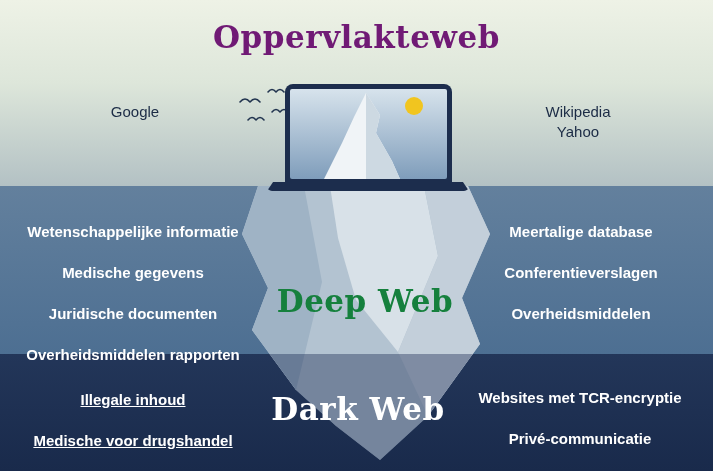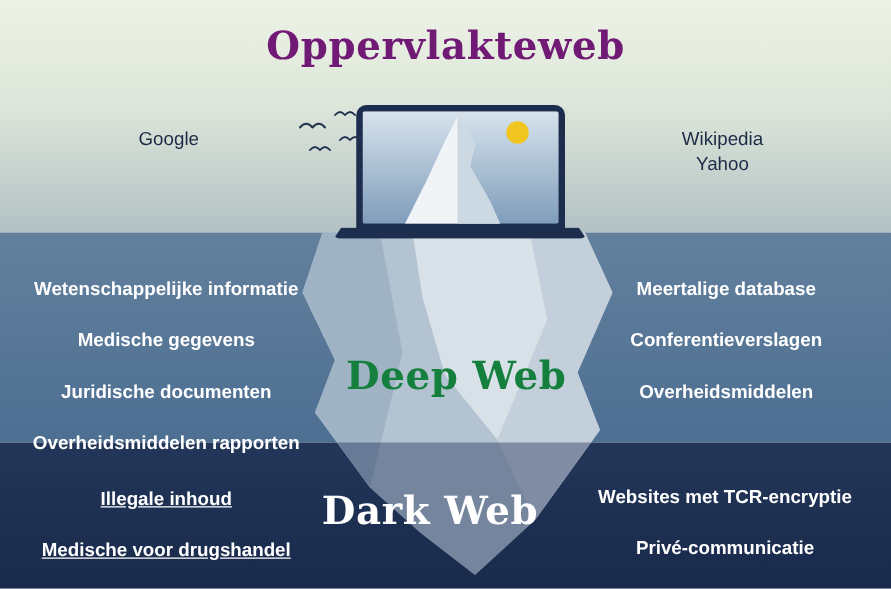--- a/index.html
+++ b/index.html
@@ -41,21 +41,21 @@
   .deep-col.right{left:458px;top:223px;width:246px;}
   .dark-col.left{left:10px;top:391px;width:246px;text-decoration:underline;}
   .dark-col.right{left:452px;top:389px;width:256px;}
 
   .zone-title{
     position:absolute;text-align:center;z-index:3;
     font-family:"DejaVu Serif","Liberation Serif",serif;font-weight:700;
     font-size:31px;letter-spacing:.5px;
   }
   .deep-title{top:251px;left:260px;width:210px;color:#15803d;margin-top:32px;}
-  .dark-title{top:391px;left:239px;width:210px;color:#ffffff;}
+  .dark-title{top:391px;left:253px;width:210px;color:#ffffff;}
 </style>
 </head>
 <body>
 
 <div class="stage">
 
   <div class="layer surface"></div>
   <div class="layer deep"></div>
   <div class="layer dark"></div>
 

